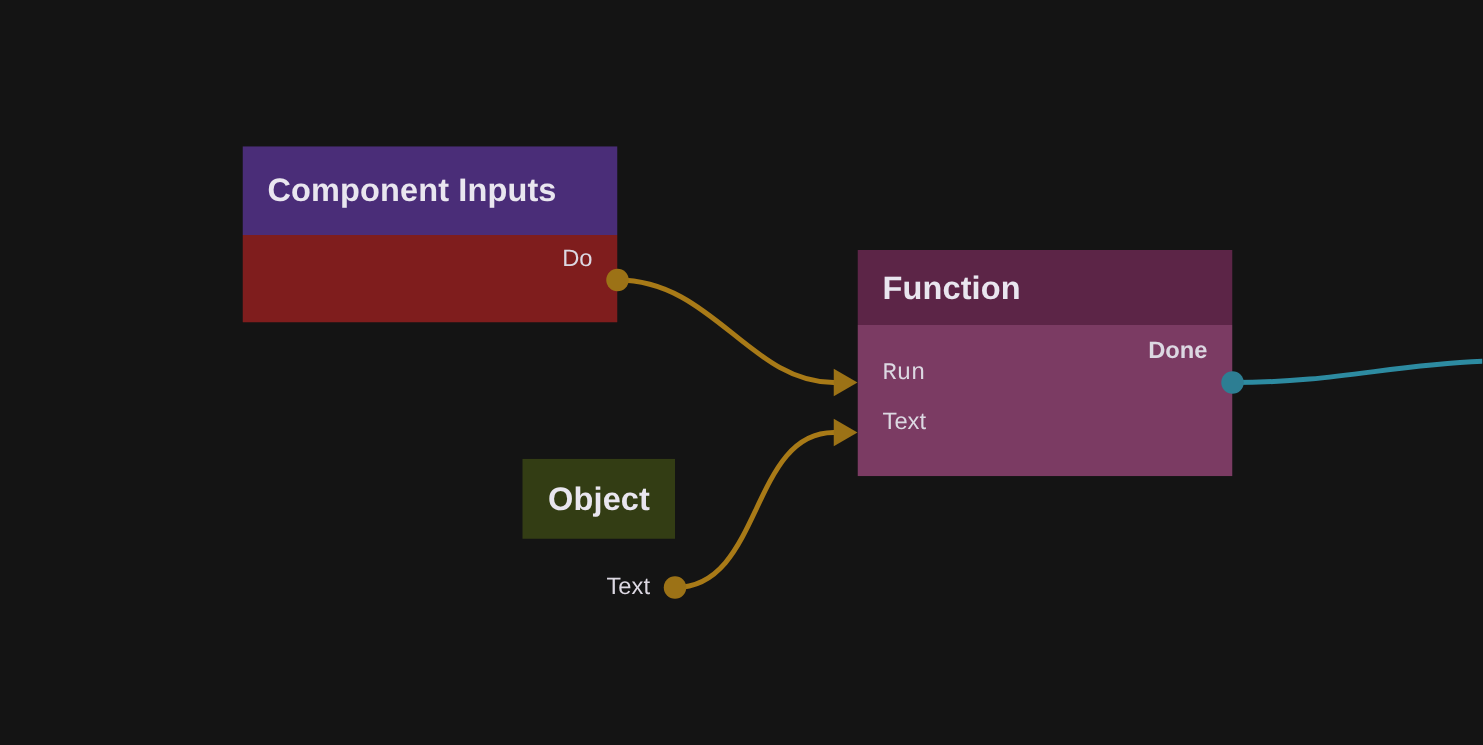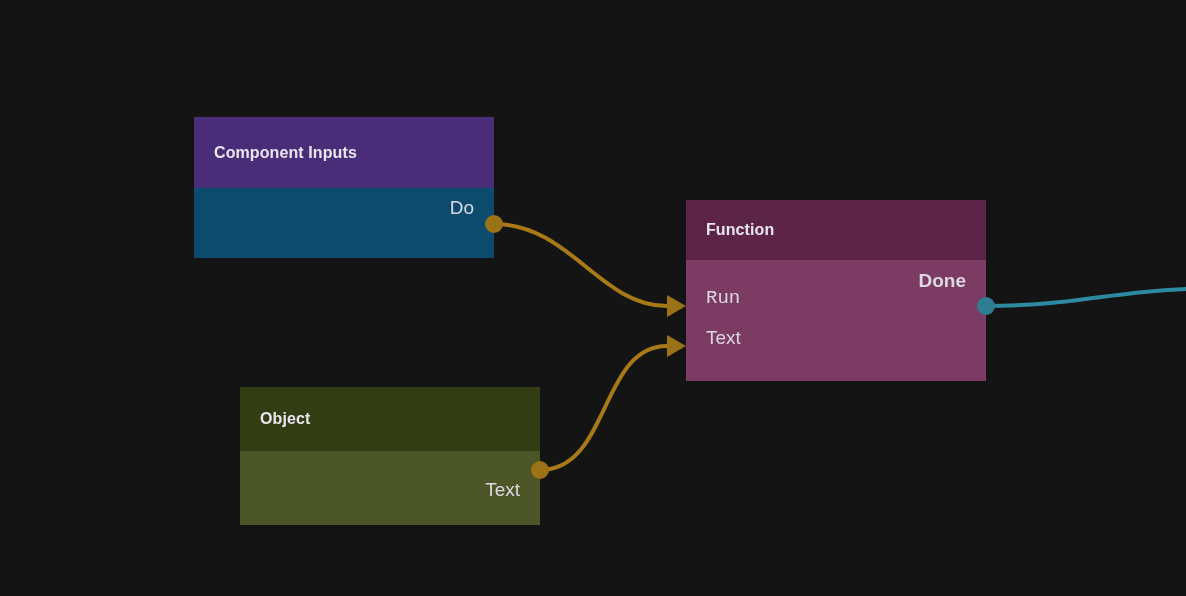--- a/index.html
+++ b/index.html
@@ -41,21 +41,21 @@
     overflow: hidden;
   }
   .node-header {
     display: flex;
     align-items: center;
     box-sizing: border-box;
     padding: 0 20px;
     flex: 0 0 auto;
   }
   .node-title {
-    font-size: 16px;
+    font-size: 26px;
     font-weight: bold;
     color: #e9e6ef;
     letter-spacing: 0.1px;
     white-space: nowrap;
   }
   .node-body {
     position: relative;
     flex: 1 1 auto;
     box-sizing: border-box;
   }
@@ -98,21 +98,21 @@
     z-index: 3;
     width: 0;
     height: 0;
     border-top: 11px solid transparent;
     border-bottom: 11px solid transparent;
     border-left: 19px solid #9c7216;
   }
 
   
   .node--component-inputs .node-header { background: #4a2d78; }
-  .node--component-inputs .node-body   { background: #0c4a6e; }
+  .node--component-inputs .node-body   { background: #7f1d1d; }
 
   .node--function .node-header { background: #5c2547; }
   .node--function .node-body   { background: #7b3b63; }
 
   .node--object .node-header { background: #333d14; }
   .node--object .node-body   { background: #4c5526; }
 </style>
 </head>
 <body>
 
@@ -152,21 +152,21 @@
         <span class="port-label">Done</span>
       </div>
     </div>
   </div>
 
   <div class="port-arrow" style="left:667px; top:295px;"></div>
   <div class="port-arrow" style="left:667px; top:335px;"></div>
 
   <div class="port-dot data" style="left:977px; top:297px;"></div>
 
-  <div class="node node--object" style="left:240px; top:387px; width:300px; height:138px;">
+  <div class="node node--object" style="left:240px; top:367px; width:300px; height:138px;align-items:flex-end;">
     <div class="node-header" style="height:64px;">
       <span class="node-title">Object</span>
     </div>
     <div class="node-body">
       <div class="port-row out" style="top:26px;">
         <span class="port-label">Text</span>
       </div>
     </div>
   </div>
 

